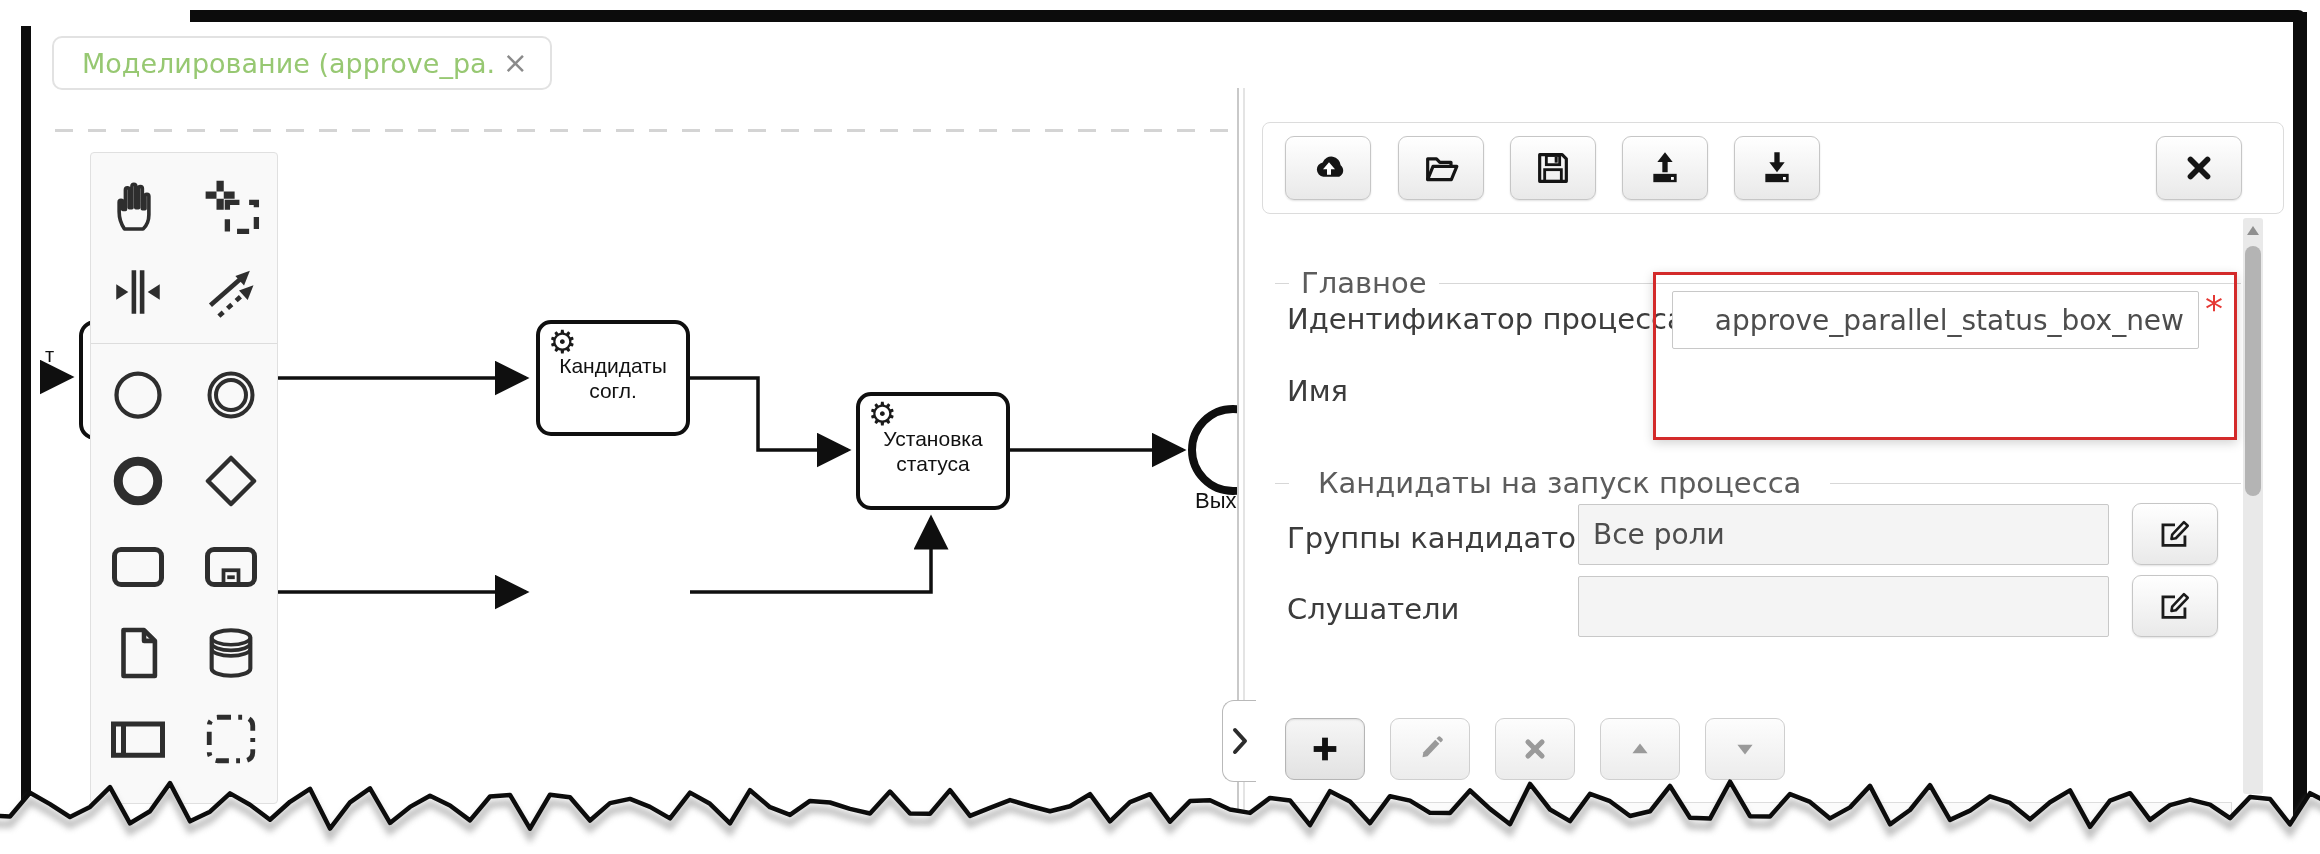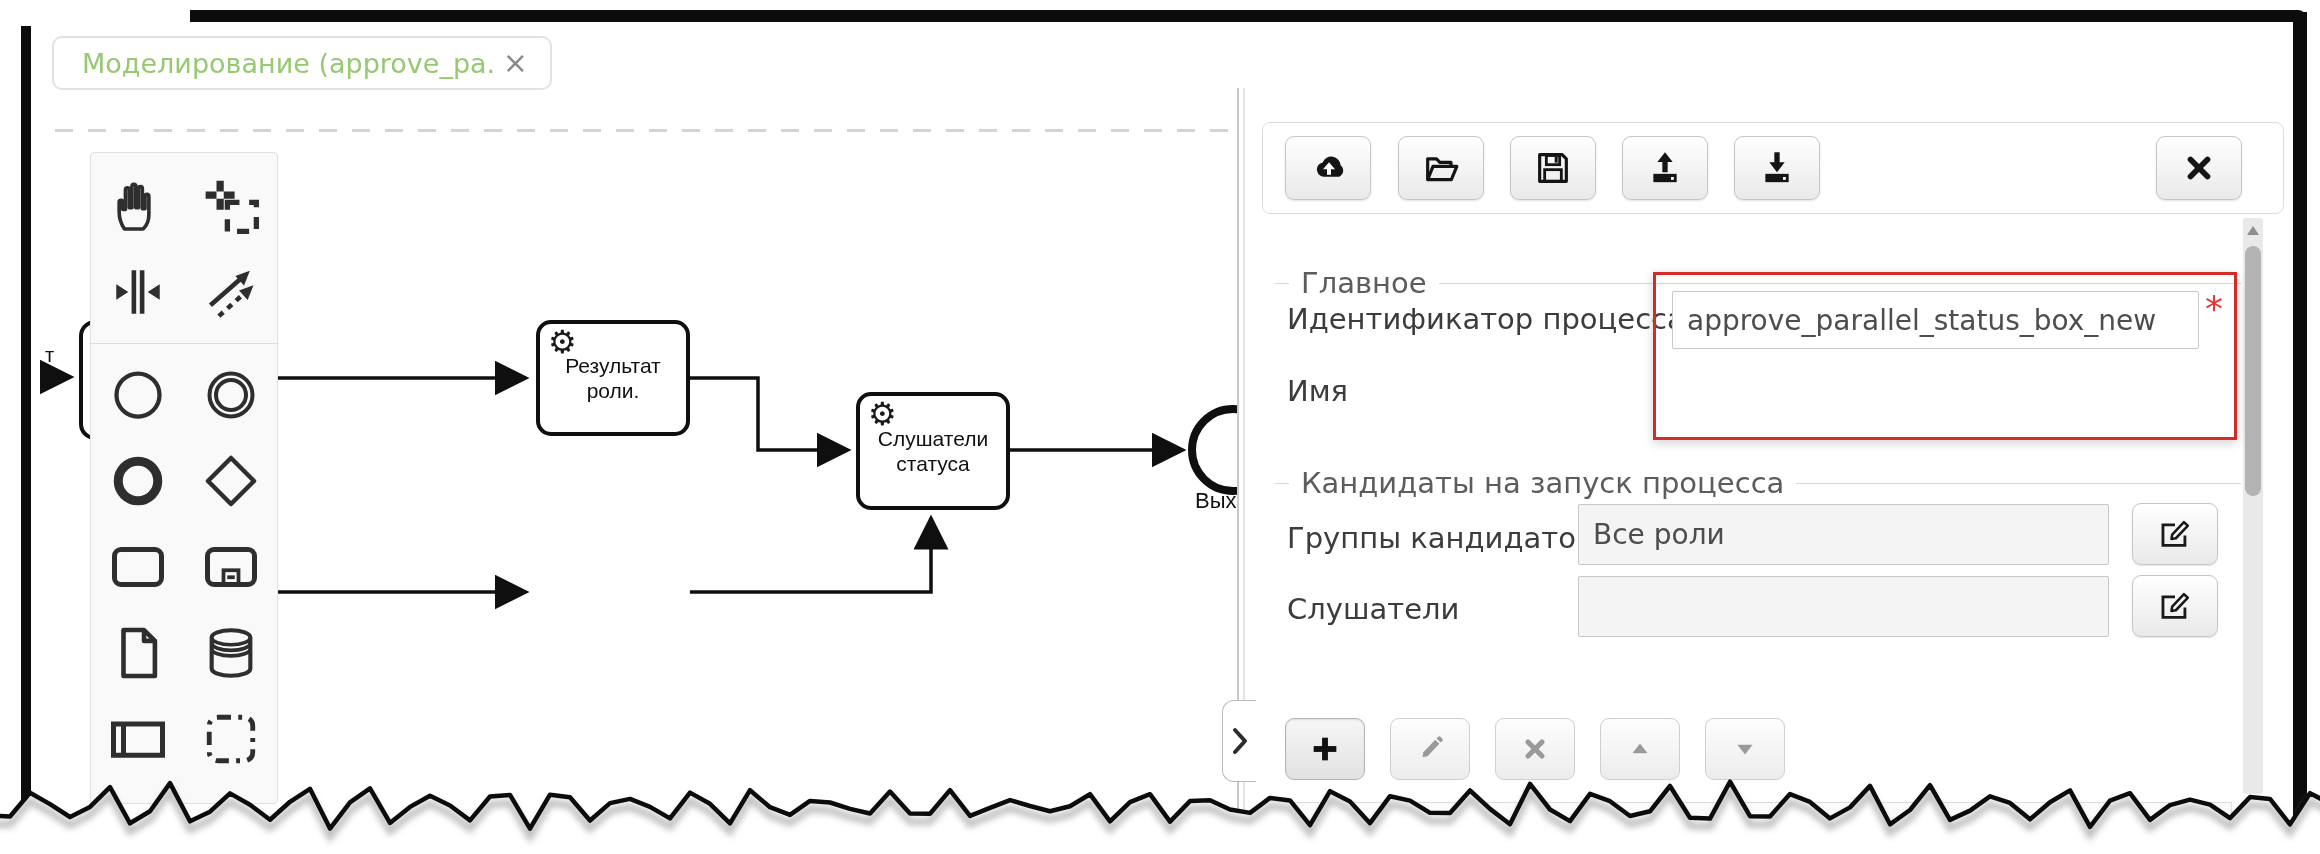--- a/index.html
+++ b/index.html
@@ -106,27 +106,27 @@
       <line x1="979" y1="360" x2="1152" y2="360" stroke="#0f0f0f" stroke-width="3.5" marker-end="url(#arr)"></line>
 
       <circle cx="1202" cy="360" r="41" fill="#fff" stroke="#0f0f0f" stroke-width="8"></circle>
     </svg>
 
     <div class="clipped-task"></div>
     <div class="edge-label" style="left:14px;top:254px;font-size:20px;">т</div>
 
     <div class="task" style="left:505px;top:230px;width:154px;height:116px;">
       <span class="gear">⚙</span>
-      <span>Результат роли.</span>
+      <span>Кандидаты согл.</span>
     </div>
 
 
     <div class="task" style="left:825px;top:302px;width:154px;height:118px;">
       <span class="gear">⚙</span>
-      <span>Слушатели статуса</span>
+      <span>Установка статуса</span>
     </div>
 
     <div class="edge-label" style="left:1164px;top:398px;width:44px;font-size:22px;overflow:hidden;white-space:nowrap;">Выхо</div>
   </div>
 
   <div class="abs palette">
     <div class="prow">
       <div class="pcell">
         <svg width="58" height="58" viewBox="0 0 24 24">
           <path d="M6.4,21.5 C5,19.5 4.2,17 4.2,14.4 L4.2,10.4 C4.2,9.4 5.7,9.4 5.7,10.4 L5.7,13.4 L6.8,13.4 L6.8,5.3 C6.8,4.2 8.4,4.2 8.4,5.3 L8.4,12.7 L9.5,12.7 L9.5,3.8 C9.5,2.7 11.1,2.7 11.1,3.8 L11.1,12.7 L12.2,12.7 L12.2,4.8 C12.2,3.7 13.8,3.7 13.8,4.8 L13.8,13.1 L14.9,13.1 L14.9,8 C14.9,6.9 16.5,6.9 16.5,8 L16.5,15.6 C16.5,18.2 15.4,20.3 14.1,21.5 Z" fill="none" stroke="#2e2e2e" stroke-width="1.5" stroke-linejoin="round"></path>
@@ -276,28 +276,28 @@
       </svg>
     </div>
 
     <div class="legend-row" style="top:266px;">
       <div class="ln pre"></div>
       <div class="legend-text">Главное</div>
       <div class="ln post"></div>
     </div>
 
     <div class="flabel" style="top:302px;">Идентификатор процесса</div>
-    <input class="finput" style="left: 435px; top: 291px; width: 527px; height: 58px;" value="approve_parallel_status_box_new">
+    <input class="finput" style="left: 435px; top: 291px; width: 527px; height: 58px; text-align: right;" value="approve_parallel_status_box_new">
     <div class="req" style="left:968px;top:288px;">*</div>
 
     <div class="flabel" style="top:374px;">Имя</div>
 
     <div class="redbox"></div>
 
-    <div class="legend-row" style="top:466px;">
+    <div class="legend-row" style="top:466px;gap:17px;">
       <div class="ln pre"></div>
       <div class="legend-text">Кандидаты на запуск процесса</div>
       <div class="ln post"></div>
     </div>
 
     <div class="flabel" style="top:521px;">Группы кандидатов</div>
     <input class="finput ro" style="left: 341px; top: 504px; width: 531px; height: 61px;" readonly="" value="Все роли">
     <div class="editbtn" style="top:503px;">
       <svg width="34" height="34" viewBox="0 0 24 24">
         <path d="M19,13 L19,20 L3.5,20 L3.5,5.5 L12,5.5" fill="none" stroke="#1a1a1a" stroke-width="2"></path>

